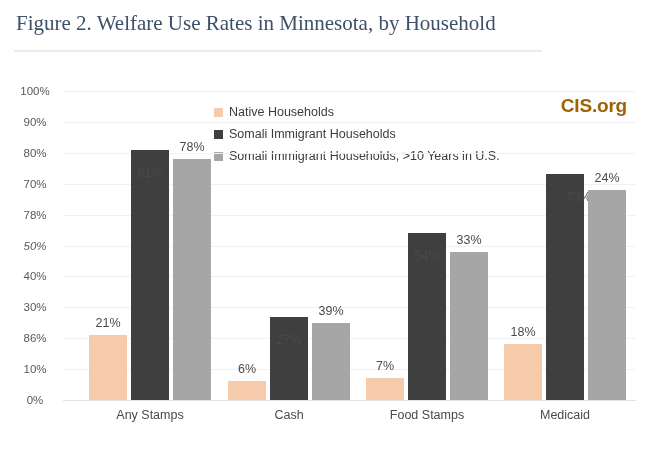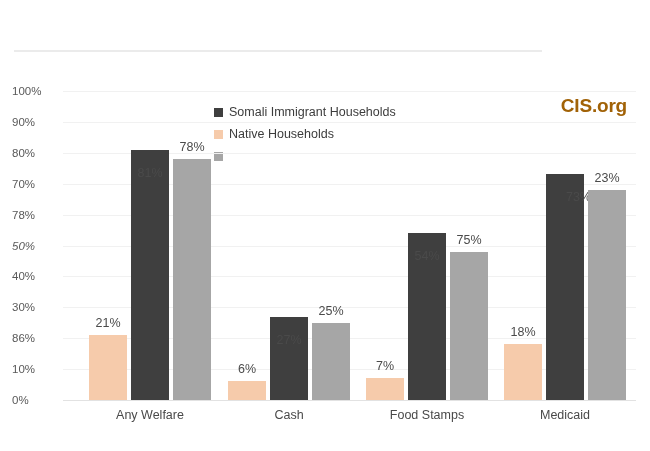--- a/index.html
+++ b/index.html
@@ -54,21 +54,21 @@
   }
   .gridline.baseline {
     background: #e2e2e2;
   }
 
   
   .ytick {
     position: absolute;
     right: 592px;
     width: 46px;
-    text-align: left;
+    text-align: center;
     font-size: 11.5px;
     color: #595959;
     transform: translateY(-50%);
     white-space: nowrap;
   }
 
   
   .group {
     position: absolute;
     bottom: 0;
@@ -138,35 +138,37 @@
     font-weight: bold;
     color: #a16207;
     letter-spacing: -0.2px;
   }
 </style>
 </head>
 <body>
 
 <div id="page">
 
+  <div id="chart-title">Figure 2. Welfare Use Rates in Minnesota, by Household</div>
   <div id="title-rule"></div>
 
   <div id="watermark">CIS.org</div>
 
   <div id="legend">
+      <div class="legend-row">
+        <span class="legend-swatch" style="background: rgb(246, 203, 171);"></span>
+        <span class="legend-text">Native Households</span>
+      </div>
       <div class="legend-row">
         <span class="legend-swatch" style="background: rgb(63, 63, 63);"></span>
         <span class="legend-text">Somali Immigrant Households</span>
       </div>
       <div class="legend-row">
-        <span class="legend-swatch" style="background: rgb(246, 203, 171);"></span>
-        <span class="legend-text">Native Households</span>
-      </div>
-      <div class="legend-row">
         <span class="legend-swatch" style="background: rgb(166, 166, 166);"></span>
+        <span class="legend-text">Somali Immigrant Households, &gt;10 Years in U.S.</span>
       </div>
     </div>
 
   <div id="plot">
     <div id="gridlines">
         <div class="gridline baseline" style="top: 309px;"></div>
         <div class="gridline" style="top: 278.1px;"></div>
         <div class="gridline" style="top: 247.2px;"></div>
         <div class="gridline" style="top: 216.3px;"></div>
         <div class="gridline" style="top: 185.4px;"></div>
@@ -178,47 +180,47 @@
         <div class="gridline" style="top: 0px;"></div>
       </div>
     <div id="groups">
         <div class="group" style="left: 26px;">
           <div class="bar s0" title="Native Households – Any Welfare: 21%" style="height: 64.89px; background: rgb(246, 203, 171);"></div>
           <div class="bar-label s0" style="top: 225.11px;">21%</div>
           <div class="bar s1" title="Somali Immigrant Households – Any Welfare: 81%" style="height: 250.29px; background: rgb(63, 63, 63);"></div>
           <div class="bar-label s1" style="top: 39.71px;">81%</div>
           <div class="bar s2" title="Somali Immigrant Households, &gt;10 Years in U.S. – Any Welfare: 78%" style="height: 241.02px; background: rgb(166, 166, 166);"></div>
           <div class="bar-label s2" style="top: 48.98px;">78%</div>
-          <div class="cat-label">Any Welfare</div>
+          <div class="cat-label">Any Stamps</div>
         </div>
         <div class="group" style="left: 165px;">
           <div class="bar s0" title="Native Households – Cash: 6%" style="height: 18.54px; background: rgb(246, 203, 171);"></div>
           <div class="bar-label s0" style="top: 271.46px;">6%</div>
           <div class="bar s1" title="Somali Immigrant Households – Cash: 27%" style="height: 83.43px; background: rgb(63, 63, 63);"></div>
           <div class="bar-label s1" style="top: 206.57px;">27%</div>
           <div class="bar s2" title="Somali Immigrant Households, &gt;10 Years in U.S. – Cash: 25%" style="height: 77.25px; background: rgb(166, 166, 166);"></div>
-          <div class="bar-label s2" style="top: 212.75px;">25%</div>
+          <div class="bar-label s2" style="top: 212.75px;">39%</div>
           <div class="cat-label">Cash</div>
         </div>
         <div class="group" style="left: 303px;">
           <div class="bar s0" title="Native Households – Food Stamps: 7%" style="height: 21.63px; background: rgb(246, 203, 171);"></div>
           <div class="bar-label s0" style="top: 268.37px;">7%</div>
           <div class="bar s1" title="Somali Immigrant Households – Food Stamps: 54%" style="height: 166.86px; background: rgb(63, 63, 63);"></div>
           <div class="bar-label s1" style="top: 123.14px;">54%</div>
           <div class="bar s2" title="Somali Immigrant Households, &gt;10 Years in U.S. – Food Stamps: 48%" style="height: 148.32px; background: rgb(166, 166, 166);"></div>
-          <div class="bar-label s2" style="top: 141.68px;">75%</div>
+          <div class="bar-label s2" style="top: 141.68px;">33%</div>
           <div class="cat-label">Food Stamps</div>
         </div>
         <div class="group" style="left: 441px;">
           <div class="bar s0" title="Native Households – Medicaid: 18%" style="height: 55.62px; background: rgb(246, 203, 171);"></div>
           <div class="bar-label s0" style="top: 234.38px;">18%</div>
           <div class="bar s1" title="Somali Immigrant Households – Medicaid: 73%" style="height: 225.57px; background: rgb(63, 63, 63);"></div>
           <div class="bar-label s1" style="top: 64.43px; text-align: right;">73%</div>
           <div class="bar s2" title="Somali Immigrant Households, &gt;10 Years in U.S. – Medicaid: 68%" style="height: 210.12px; background: rgb(166, 166, 166);"></div>
-          <div class="bar-label s2" style="top: 79.88px;">23%</div>
+          <div class="bar-label s2" style="top: 79.88px;">24%</div>
           <div class="cat-label">Medicaid</div>
         </div>
       </div>
   </div>
 
   <div id="yaxis">
       <div class="ytick" style="top: 400px;">0%</div>
       <div class="ytick" style="top: 369.1px;">10%</div>
       <div class="ytick" style="top: 338.2px;">86%</div>
       <div class="ytick" style="top: 307.3px;">30%</div>

